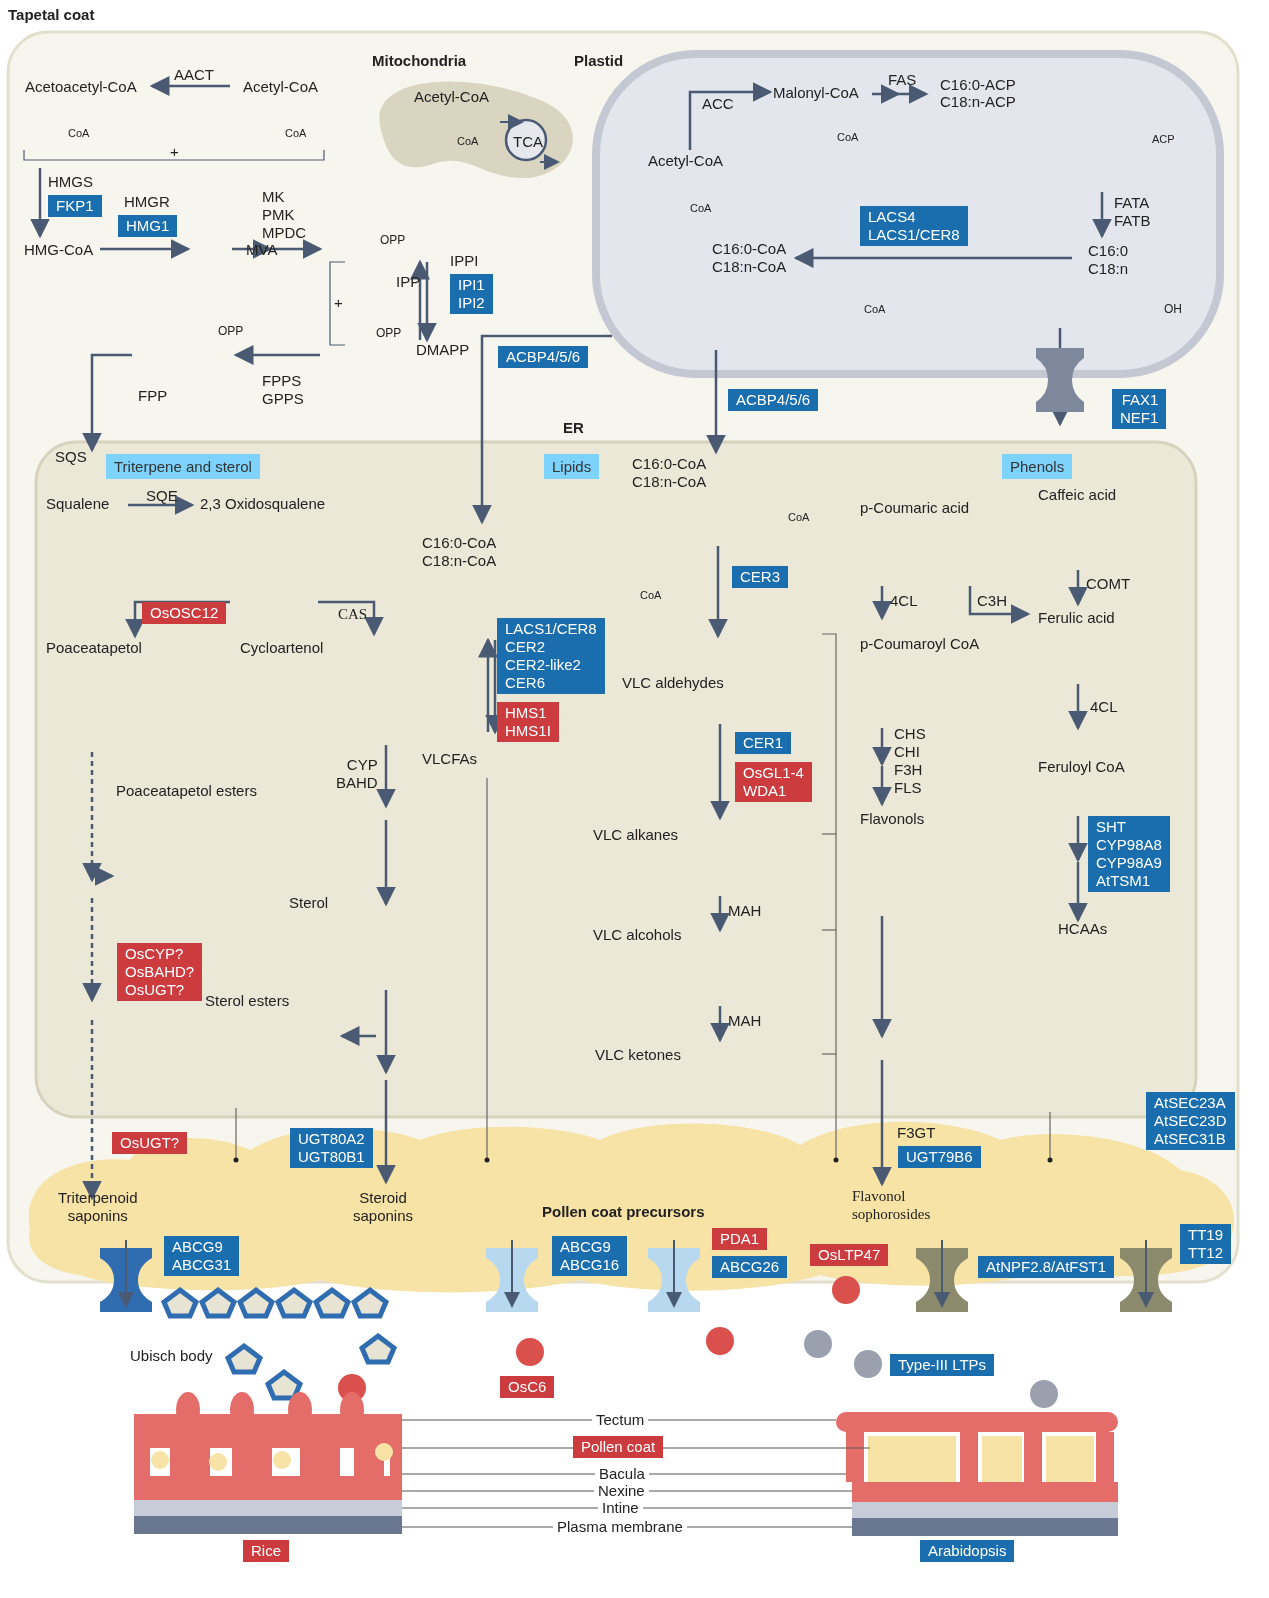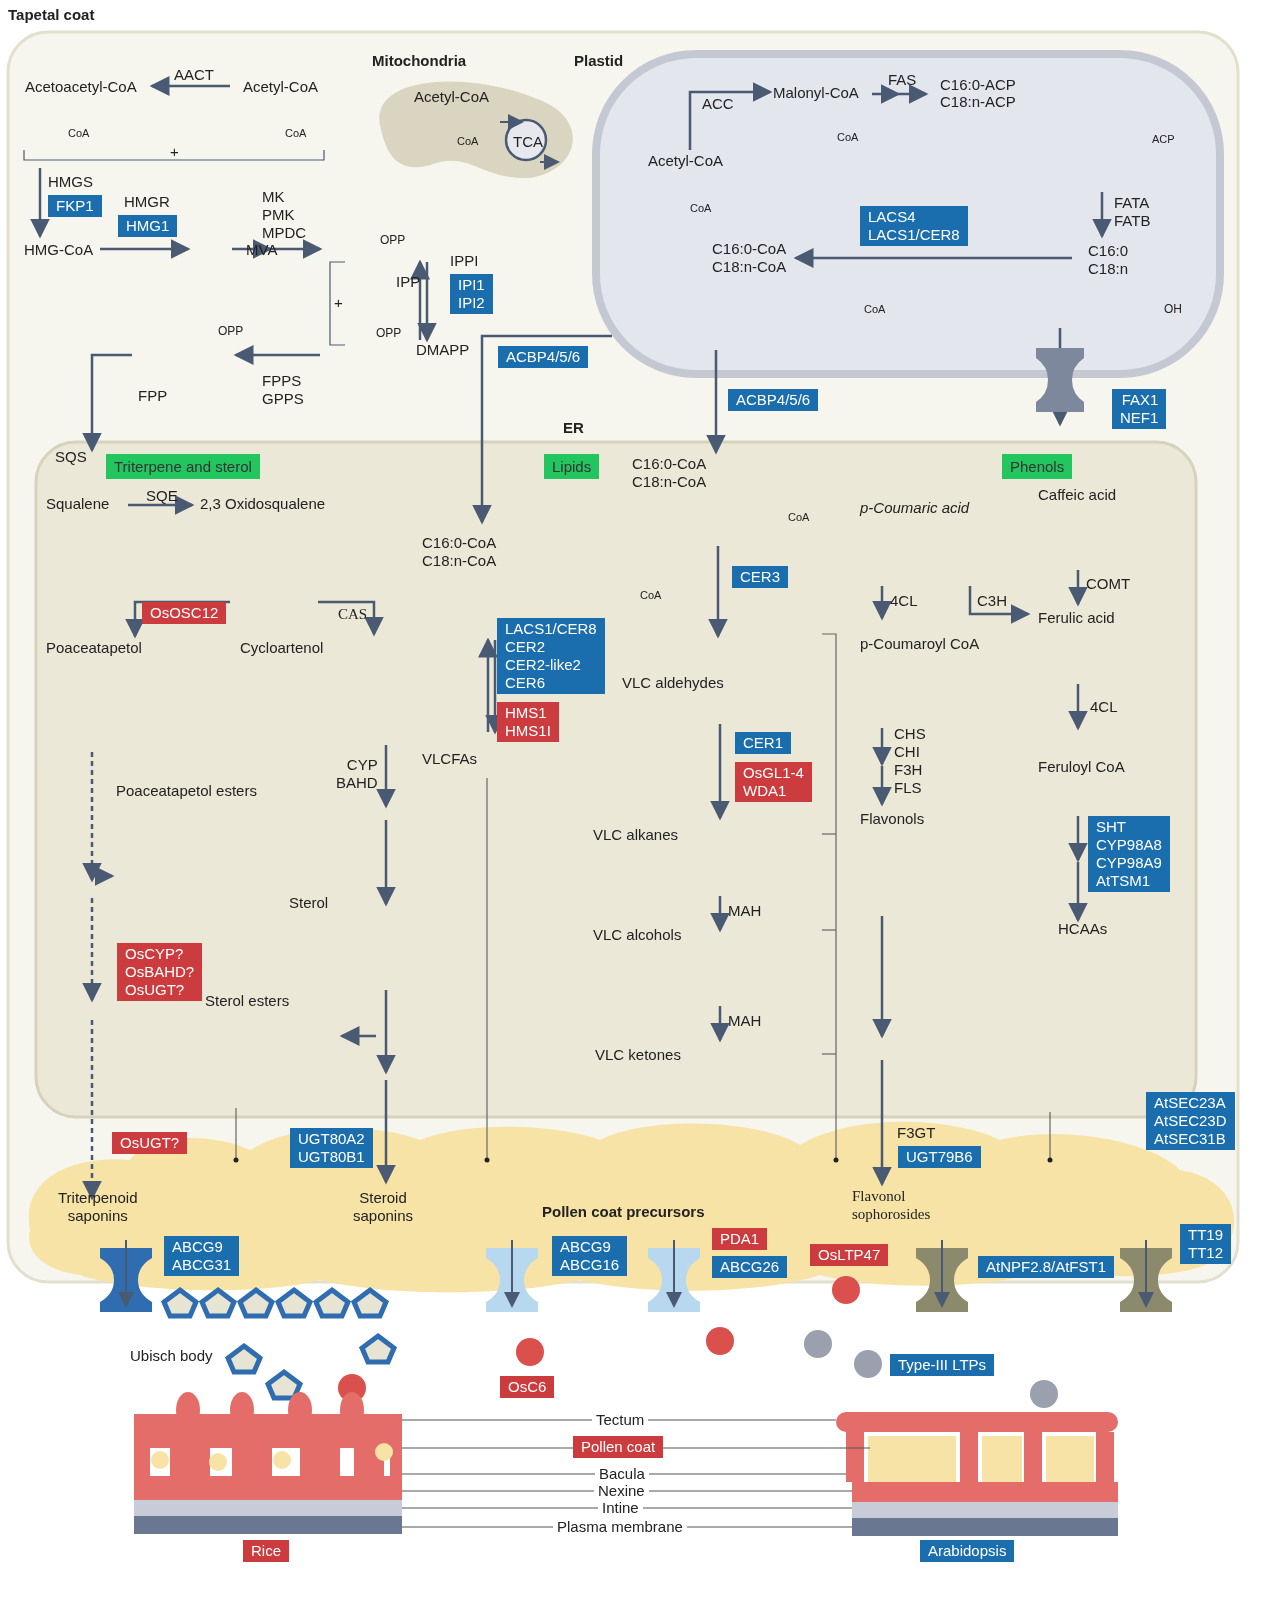--- a/index.html
+++ b/index.html
@@ -1,21 +1,21 @@
 <!DOCTYPE html>
 <html><head>
 <meta charset="utf-8">
 <style>
   html,body{margin:0;padding:0;background:#fff;}
   body{width:1269px;height:1598px;position:relative;overflow:hidden;font-family:"Liberation Sans",sans-serif;color:#222;}
   .t{position:absolute;font-size:15px;line-height:18px;white-space:nowrap;color:#222;}
   .b{position:absolute;font-size:15px;line-height:18px;color:#fff;padding:2px 8px;white-space:pre;}
   .blue{background:#1a6ead;}
   .red{background:#cc3b3e;}
-  .tag{position:absolute;background:#22c55e;color:#333;font-size:15px;padding:4px 8px;}
+  .tag{position:absolute;background:#7dd3fc;color:#333;font-size:15px;padding:4px 8px;}
   .bold{font-weight:bold;}
   svg{position:absolute;left:0;top:0;}
   .lbl{position:absolute;font-size:15px;color:#222;background:#fff;padding:0 4px;}
 </style>
 </head>
 <body>
 
 <div class="t bold" style="left:8px;top:6px;font-size:15px;">Tapetal coat</div>
 
 <svg width="1269" height="1598">
@@ -291,21 +291,21 @@
 <div class="t" style="left:422px;top:750px;">VLCFAs</div>
 <div class="b blue" style="left:735px;top:732px;">CER1</div>
 <div class="b red" style="left:735px;top:762px;">OsGL1-4
 WDA1</div>
 <div class="t" style="left:593px;top:826px;">VLC alkanes</div>
 <div class="t" style="left:728px;top:902px;">MAH</div>
 <div class="t" style="left:593px;top:926px;">VLC alcohols</div>
 <div class="t" style="left:728px;top:1012px;">MAH</div>
 <div class="t" style="left:595px;top:1046px;">VLC ketones</div>
 
-<div class="t" style="left:860px;top:499px;font-style:italic;">p-Coumaric acid</div>
+<div class="t" style="left:860px;top:499px;">p-Coumaric acid</div>
 <div class="t" style="left:1038px;top:486px;">Caffeic acid</div>
 <div class="t" style="left:1086px;top:575px;">COMT</div>
 <div class="t" style="left:890px;top:592px;">4CL</div>
 <div class="t" style="left:977px;top:592px;">C3H</div>
 <div class="t" style="left:1038px;top:609px;">Ferulic acid</div>
 <div class="t" style="left:860px;top:635px;">p-Coumaroyl CoA</div>
 <div class="t" style="left:1090px;top:698px;">4CL</div>
 <div class="t" style="left:894px;top:725px;white-space:pre;">CHS
 CHI
 F3H

